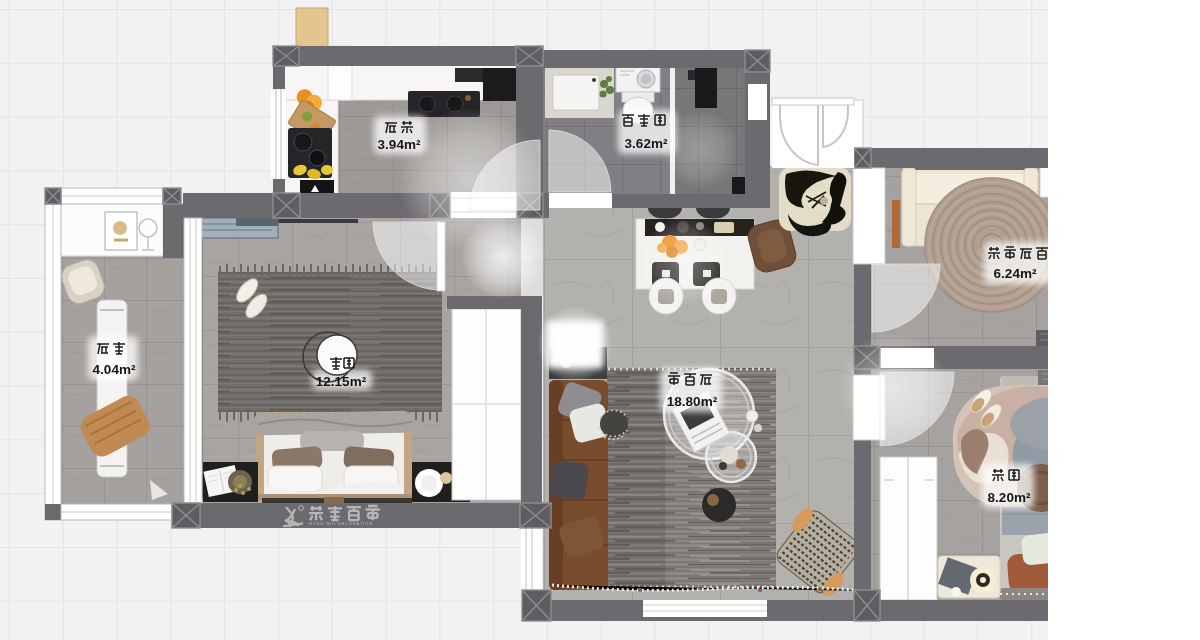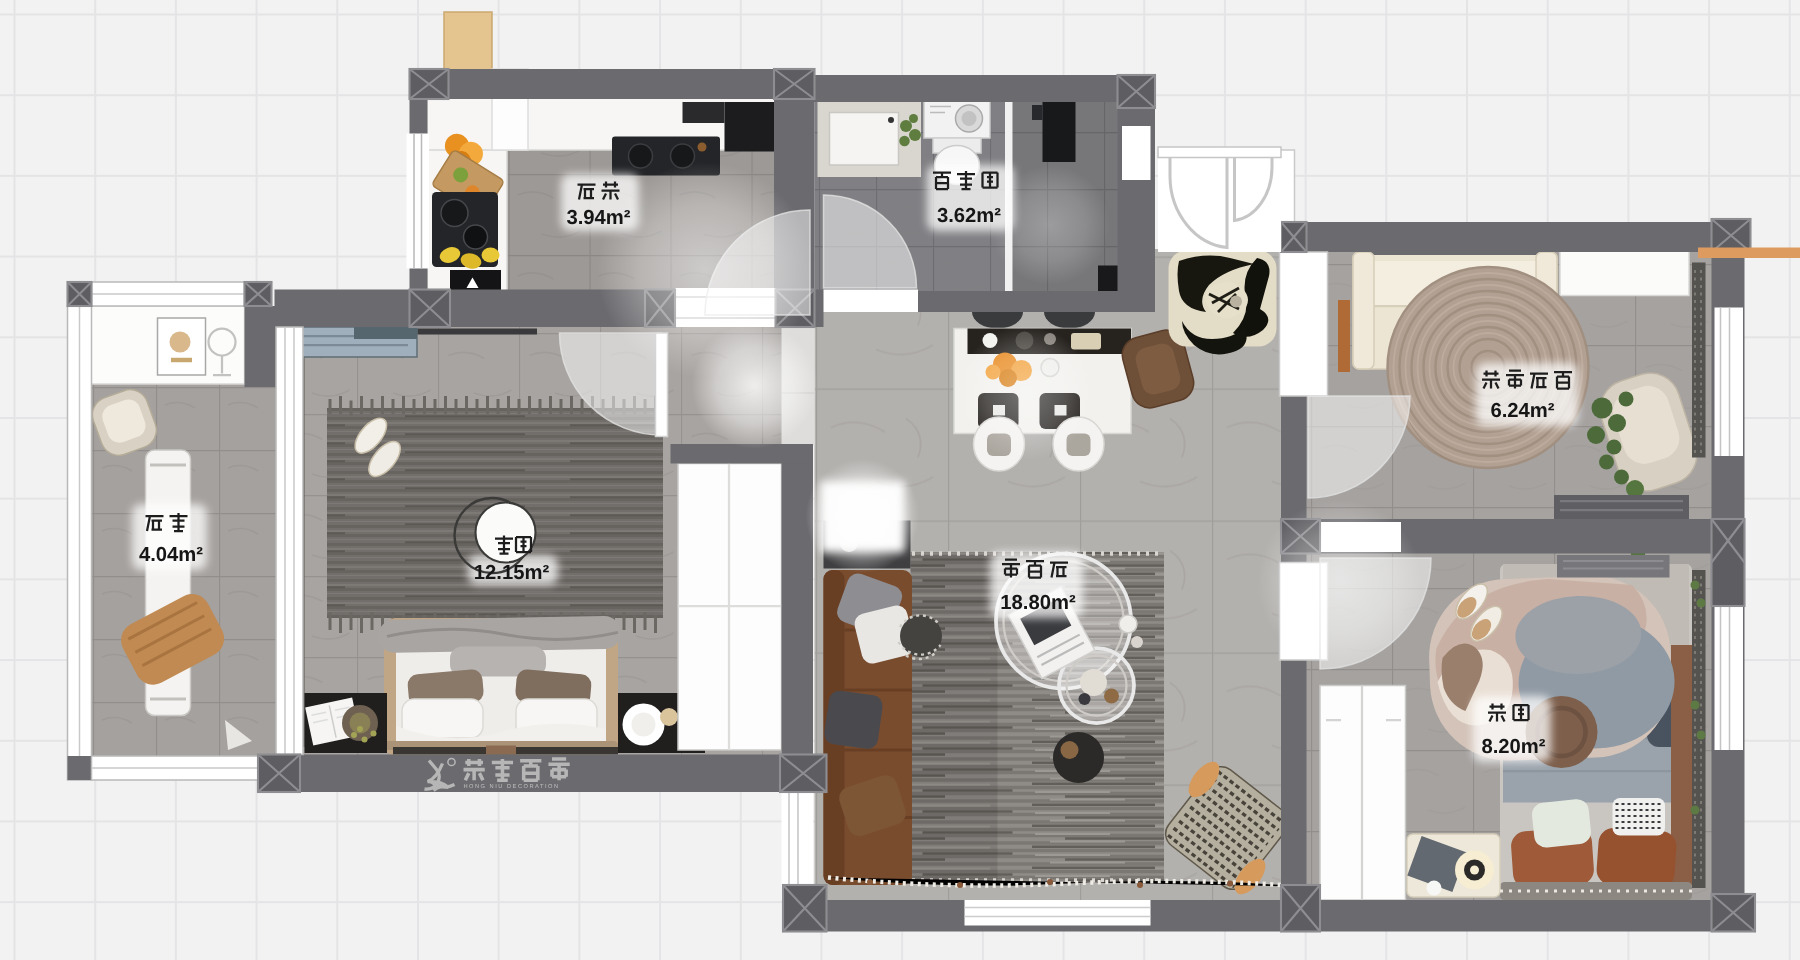--- a/index.html
+++ b/index.html
@@ -1,16 +1,16 @@
 <!DOCTYPE html>
 <html><head>
 <meta charset="utf-8">
 <style>
 html,body{margin:0;padding:0;}
-#stage{position:relative;width:1200px;height:640px;overflow:hidden;
+#stage{position:relative;width:1048px;height:640px;overflow:hidden;
 background-color:#f2f2f2;
 background-image:linear-gradient(#e4e4e6 1px,transparent 1px),linear-gradient(90deg,#e4e4e6 1px,transparent 1px);
 background-size:53.8px 53.8px;background-position:9px 9px;
 font-family:"Liberation Sans",sans-serif;}
 svg{position:absolute;left:0;top:0;}
 </style>
 </head>
 <body>
 <div id="stage">
 <svg width="1200" height="640" viewBox="0 0 1200 640">

